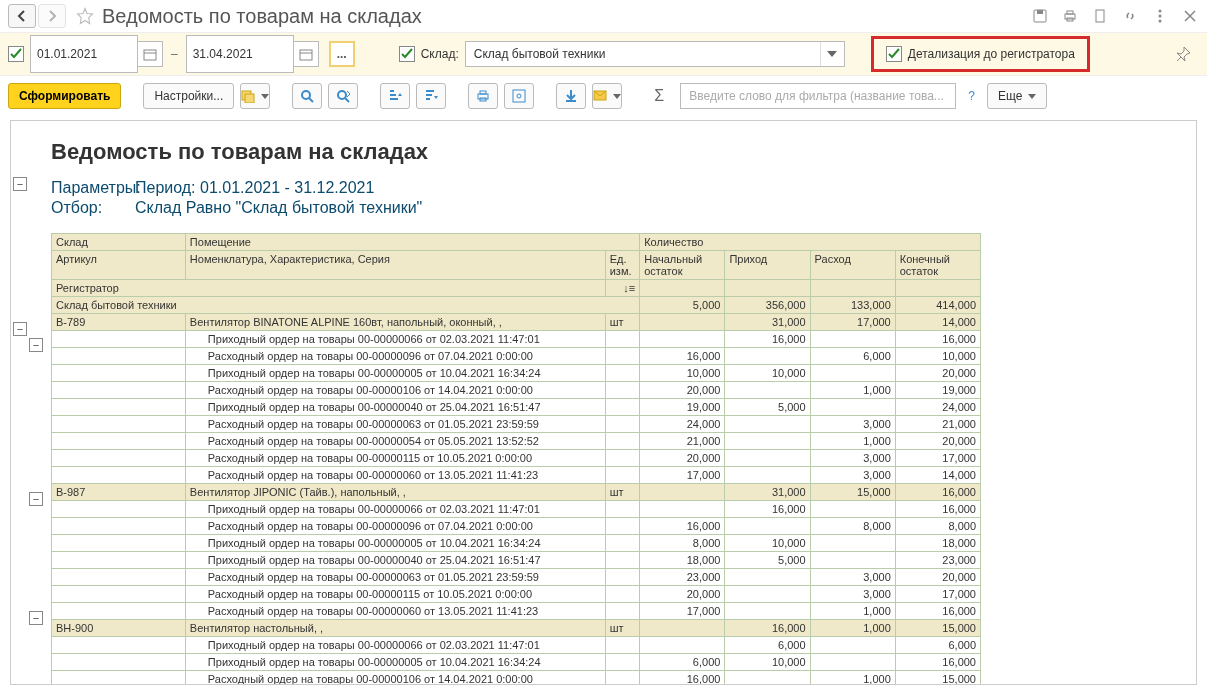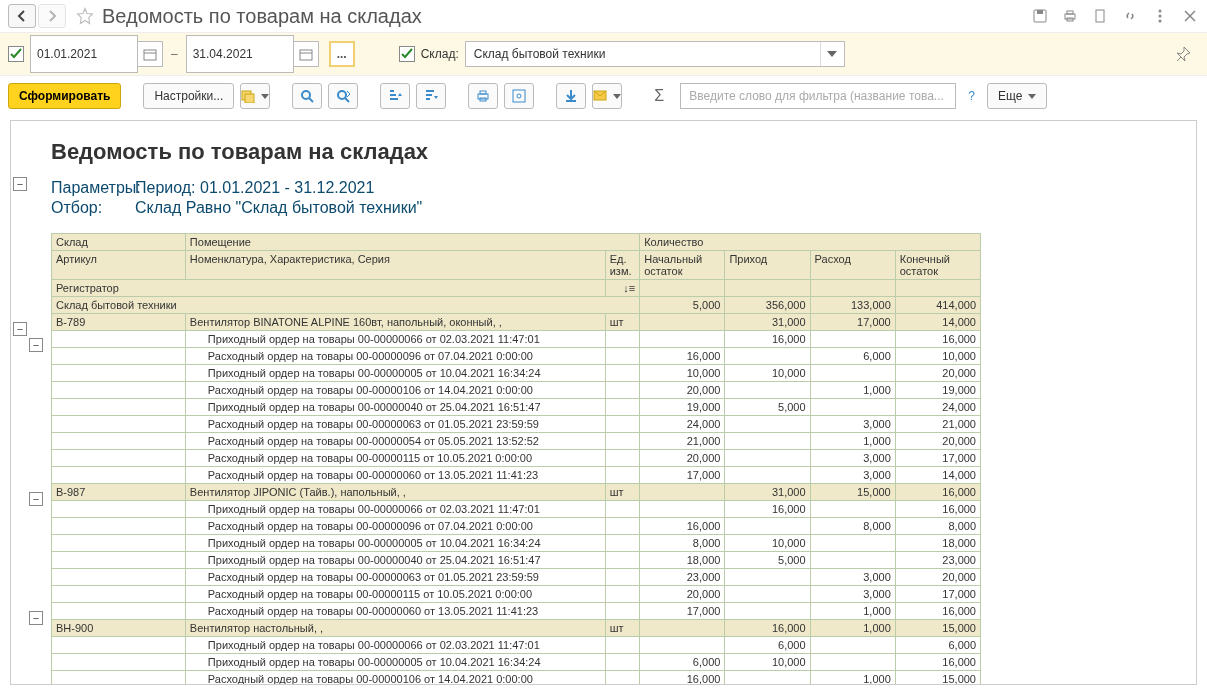--- a/index.html
+++ b/index.html
@@ -159,20 +159,28 @@
     <span style="margin-right:6px">Склад:</span>
     <div class="combo">
       <span class="combo-text">Склад бытовой техники</span>
       <span class="combo-arrow">
           <svg width="10" height="6" viewBox="0 0 10 6">
             <path d="M0 0l5 6 5-6z" fill="#666"></path>
           </svg>
         </span>
     </div>
 
+    <div class="highlight-box">
+      <span class="check">
+        <svg viewBox="0 0 12 12">
+            <path d="M1 6l3 3 7-8" stroke="#2a8a2a" stroke-width="2" fill="none"></path>
+          </svg>
+      </span>
+      <span>Детализация до регистратора</span>
+    </div>
 
     <span class="pin">
       <svg width="16" height="16" viewBox="0 0 16 16">
           <path d="M9 1l6 6-3 1-3 3 1 4-4-4-4 4 4-4-4-4 4 1 3-3z" fill="none" stroke="#888"></path>
         </svg>
     </span>
   </div>
 
   <div class="toolbar">
     <div class="btn primary">Сформировать</div>

